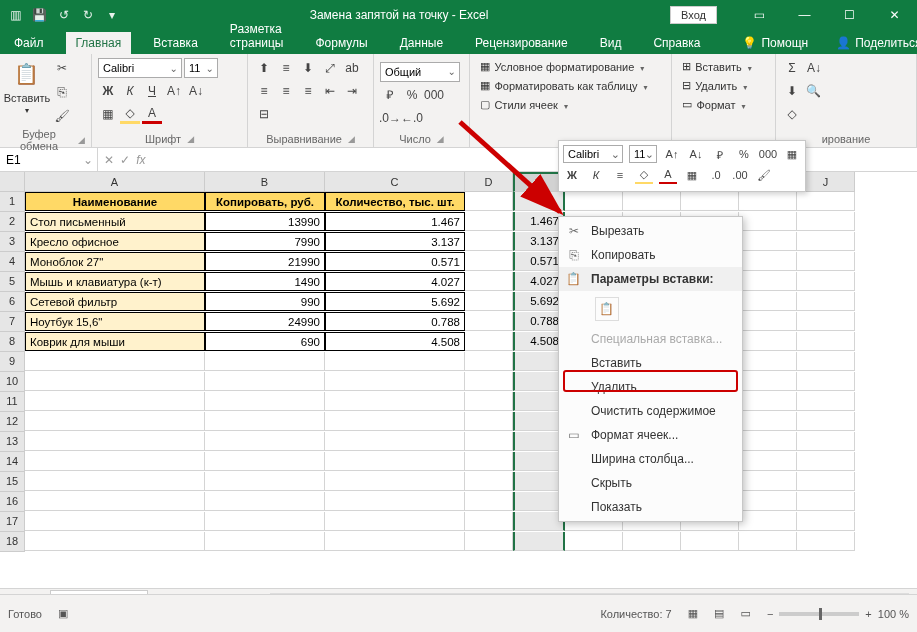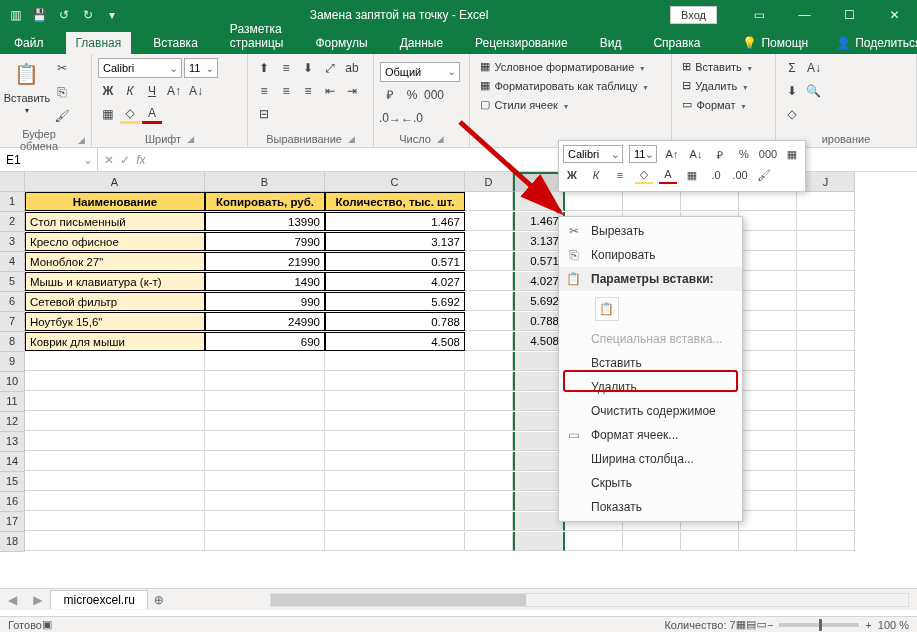--- a/index.html
+++ b/index.html
@@ -65,21 +65,21 @@
 
 
 .sheetbar { position: absolute; bottom: 22px; left: 0; right: 0; height: 22px; background: #f3f2f1; border-top: 1px solid #d4d4d4; display: flex; align-items: center; font-size: 12px; }
 .sheetbar .nav { padding: 0 8px; color: #999; }
 .sheettab { background: #fff; border: 1px solid #ccc; border-bottom: none; padding: 2px 12px; font-size: 12px; }
 .sheetbar .add { width:22px;text-align:center;color:#666;}
 .hscroll{flex:1; margin:0 8px 0 100px; height:14px; background:#f3f2f1; border:1px solid #ddd; position:relative;}
 .hscroll .thumb{position:absolute;left:0;width:40%;height:100%;background:#cdcdcd;}
 
 
-.status { position: absolute; bottom: 0; left: 0; right: 0; height: 16px; background: #f3f2f1; border-top: 1px solid #d4d4d4; display: flex; align-items: center; font-size: 11px; color: #555; padding: 0 8px; }
+.status { position: absolute; bottom: 0; left: 0; right: 0; height: 38px; background: #f3f2f1; border-top: 1px solid #d4d4d4; display: flex; align-items: center; font-size: 11px; color: #555; padding: 0 8px; gap: 16px; }
 .status .spacer { flex: 1; }
 .status .zoom{display:flex;align-items:center;gap:6px;}
 .status .slider{width:80px;height:4px;background:#ccc;position:relative;}
 .status .slider::after{content:"";position:absolute;left:50%;top:-4px;width:3px;height:12px;background:#666;}
 
 
 .minitb { position: absolute; top: 140px; left: 558px; background: #fff; border: 1px solid #c7c7c7; box-shadow: 2px 2px 6px rgba(0,0,0,.2); padding: 4px; z-index: 20; }
 .minitb .row { gap: 6px; margin-bottom: 3px;}
 .minitb .sel2{border:1px solid #ababab;height:18px;font-size:11px;padding:0 14px 0 4px;position:relative;display:inline-flex;align-items:center;}
 .minitb .sel2::after{content:"⌄";position:absolute;right:2px;color:#666;}

